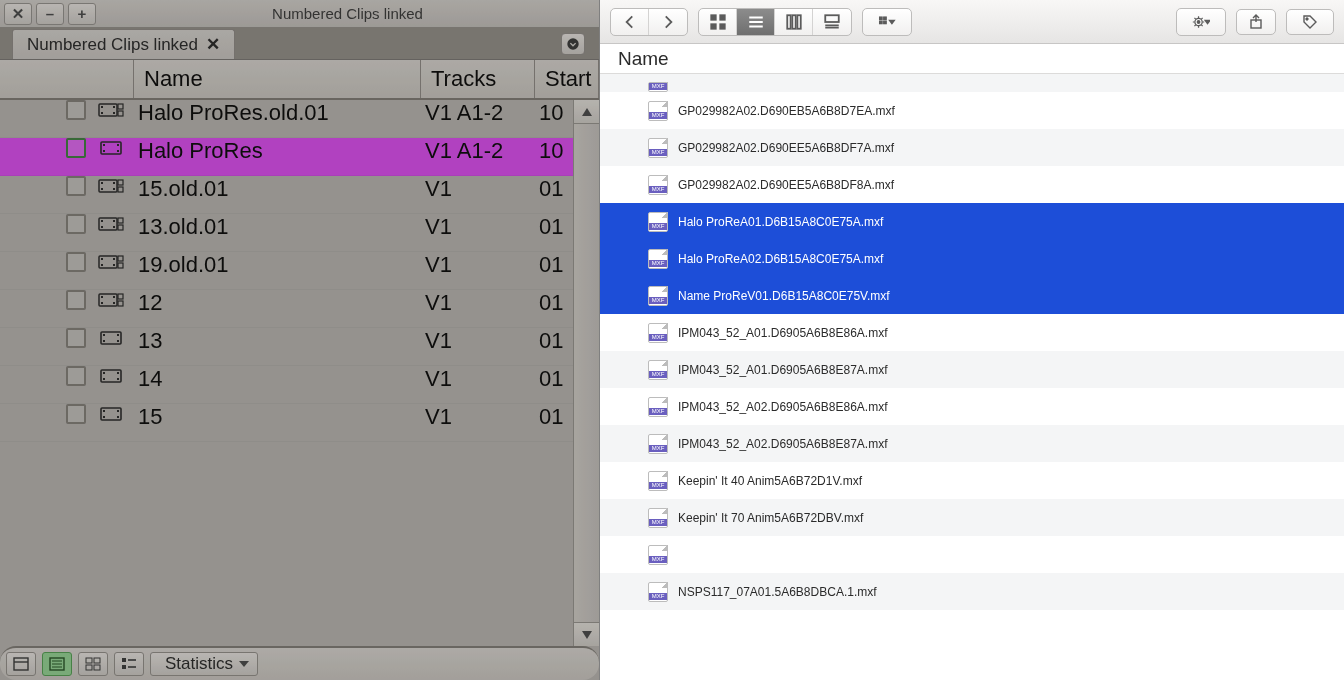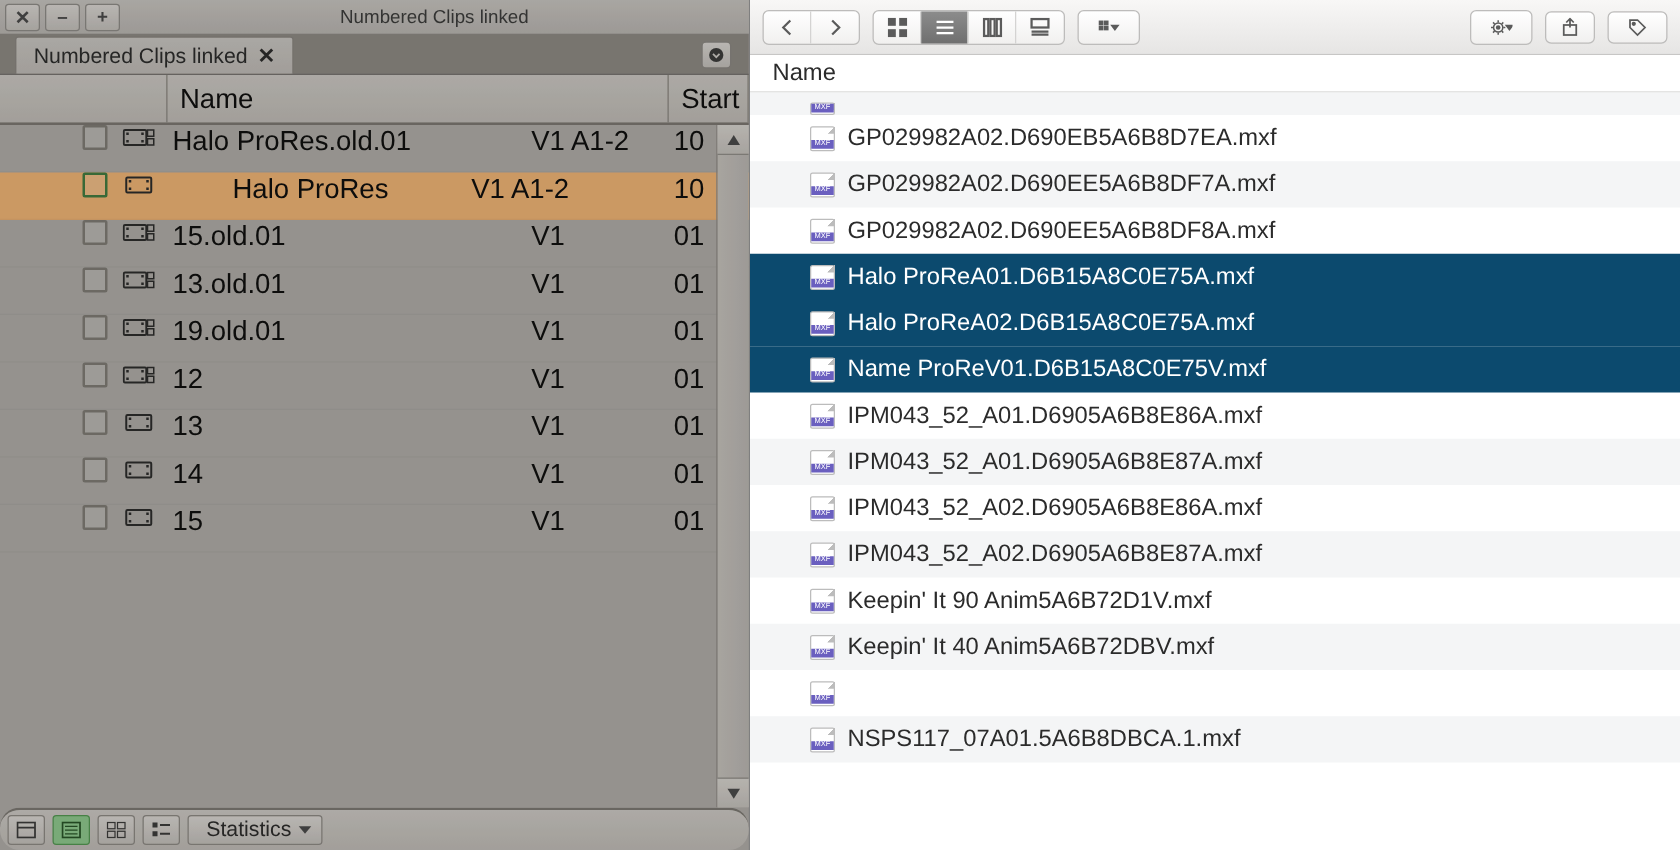--- a/index.html
+++ b/index.html
@@ -29,21 +29,21 @@
   .avid-body { flex:1; overflow:hidden; position:relative; }
   .bin-rows { width:100%; }
   .bin-row { display:flex; align-items:flex-start; height:38px; font-size:22px; color:#000; border-bottom:1px solid rgba(0,0,0,0.04);}
   .bin-row .c-icons { width:134px; display:flex; align-items:center; justify-content:flex-end; gap:12px; padding-right:10px; }
   .bin-row .checkbox { width:20px; height:20px; border:2px solid #7e7a74; border-radius:2px; background: rgba(255,255,255,0.15); }
   .bin-row .clipicon { width:26px; height:18px; display:flex; align-items:center; justify-content:center; }
   .bin-row .clipicon svg { width:26px; height:18px; }
   .bin-row .c-name { flex:1; padding-left:4px; white-space:nowrap; overflow:hidden; }
   .bin-row .c-tracks { width:114px; padding-left:4px; }
   .bin-row .c-start { width:64px; padding-left:4px; }
-  .bin-row.selected { background: #fdba74; gap: 48px; }
+  .bin-row.selected { background: #d946ef; }
   .bin-row.selected .checkbox { border-color:#3a7a3a; }
 
   .avid-scroll { position:absolute; right:0; top:0; bottom:0; width:26px; background: linear-gradient(90deg,#cdc9c4,#c0bcb8); border-left:1px solid #938f8a; display:flex; flex-direction:column; }
   .avid-scroll .sbtn { height:24px; display:flex; align-items:center; justify-content:center; border-bottom:1px solid #938f8a; background:linear-gradient(#e0dcd7,#ccc8c3); }
   .avid-scroll .sbtn:last-of-type { border-bottom:none; border-top:1px solid #938f8a;}
   .avid-scroll .track { flex:1; }
 
   .avid-footer { height:34px; background: linear-gradient(#d5d1cc,#c6c2bd); border-top:2px solid #7b7771; display:flex; align-items:center; padding:0 6px; gap:6px;border-radius:16px; }
   .avid-footer .fbtn { width:30px; height:24px; background:linear-gradient(#e4e0dc,#cac6c2); border:1px solid #8e8a85; border-radius:3px; display:flex; align-items:center; justify-content:center; }
   .avid-footer .fbtn.active { background:#8fd18f; border-color:#4e9a4e; }
@@ -60,23 +60,23 @@
   .tb-seg.active svg { stroke:#fff; fill:#fff; }
   .tb-seg svg { width:18px; height:18px; stroke:#5b5b5b; fill:none; stroke-width:1.6; }
   .tb-seg.wide { width:48px; }
   .tb-single { width:40px; height:26px; border:1px solid #bdbcbb; border-radius:5px; display:flex; align-items:center; justify-content:center; background:linear-gradient(#fff,#f1f0ef);}
   .tb-single svg { width:16px; height:16px; stroke:#5b5b5b; fill:#5b5b5b; }
   .finder-toolbar .spacer { flex:1; }
 
   .finder-header { height:30px; border-bottom:1px solid #dcdbda; display:flex; align-items:center; padding-left:18px; font-size:19px; color:#2b2b2b; background:#fff; }
 
   .finder-body { flex:1; overflow:hidden; }
-  .frow { height:37px; display:flex; align-items:center; padding-left:48px; font-size:19px; color:#2b2b2b; }
+  .frow { height:37px; display:flex; align-items:center; padding-left:48px; font-size:12px; color:#2b2b2b; }
   .frow.alt { background:#f4f5f6; }
-  .frow.selected { background:#0c4a6e; color:#fff; }
+  .frow.selected { background:#1d4ed8; color:#fff; }
   .frow.selected .fname { color:#fff; }
   .fi { width:20px; height:20px; margin-right:10px; background:#fff; border:1px solid #bcbcbc; border-radius:2px; position:relative; flex-shrink:0;}
   .fi::before { content:""; position:absolute; right:-1px; top:-1px; width:6px; height:6px; background:linear-gradient(135deg,transparent 49%,#bcbcbc 50%); }
   .fi::after { content:"MXF"; position:absolute; bottom:1px; left:0; right:0; text-align:center; font-size:6px; color:#fff; background:#6a5fbf; line-height:7px;}
   .frow.selected .fi { background:#fff; }
   .fname { white-space:nowrap; }
 
   .frow.cutoff { height:18px; align-items: flex-end; }
   .frow.cutoff .fi{ height:10px; }
   .frow.cutoff .fname { transform: translateY(6px); overflow:hidden; height:8px;}
@@ -101,20 +101,21 @@
       <svg viewBox="0 0 16 16">
           <circle cx="8" cy="8" r="6.5" fill="#333"></circle>
           <path d="M5 7l3 3 3-3" stroke="#d6d2cd" stroke-width="1.6" fill="none"></path>
         </svg>
     </div>
   </div>
 
   <div class="avid-header">
     <div class="hcell icons"></div>
     <div class="hcell name">Name</div>
+    <div class="hcell tracks">Tracks</div>
     <div class="hcell start">Start</div>
   </div>
 
   <div class="avid-body">
     <div class="bin-rows" id="bin-rows">
         <div class="bin-row">
           <div class="c-icons">
             <div class="checkbox"></div>
             <div class="clipicon">
               <svg viewBox="0 0 26 18">
@@ -463,25 +464,25 @@
       <div class="frow">
         <div class="fi"></div>
         <div class="fname">IPM043_52_A02.D6905A6B8E86A.mxf</div>
       </div>
       <div class="frow alt">
         <div class="fi"></div>
         <div class="fname">IPM043_52_A02.D6905A6B8E87A.mxf</div>
       </div>
       <div class="frow">
         <div class="fi"></div>
-        <div class="fname">Keepin' It 90 Anim5A6B72D1V.mxf</div>
+        <div class="fname">Keepin' It 40 Anim5A6B72D1V.mxf</div>
       </div>
       <div class="frow alt">
         <div class="fi"></div>
-        <div class="fname">Keepin' It 40 Anim5A6B72DBV.mxf</div>
+        <div class="fname">Keepin' It 70 Anim5A6B72DBV.mxf</div>
       </div>
       <div class="frow">
         <div class="fi"></div>
       </div>
       <div class="frow alt">
         <div class="fi"></div>
         <div class="fname">NSPS117_07A01.5A6B8DBCA.1.mxf</div>
       </div>
     </div>
 </div>

